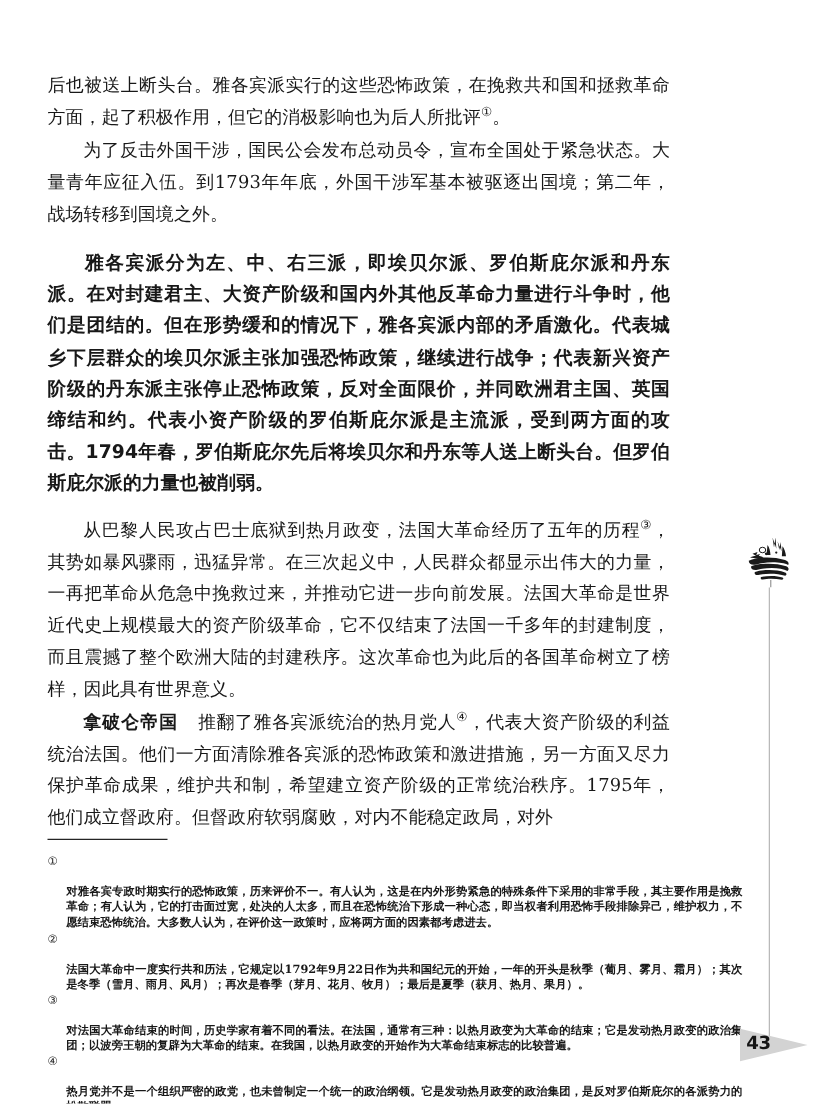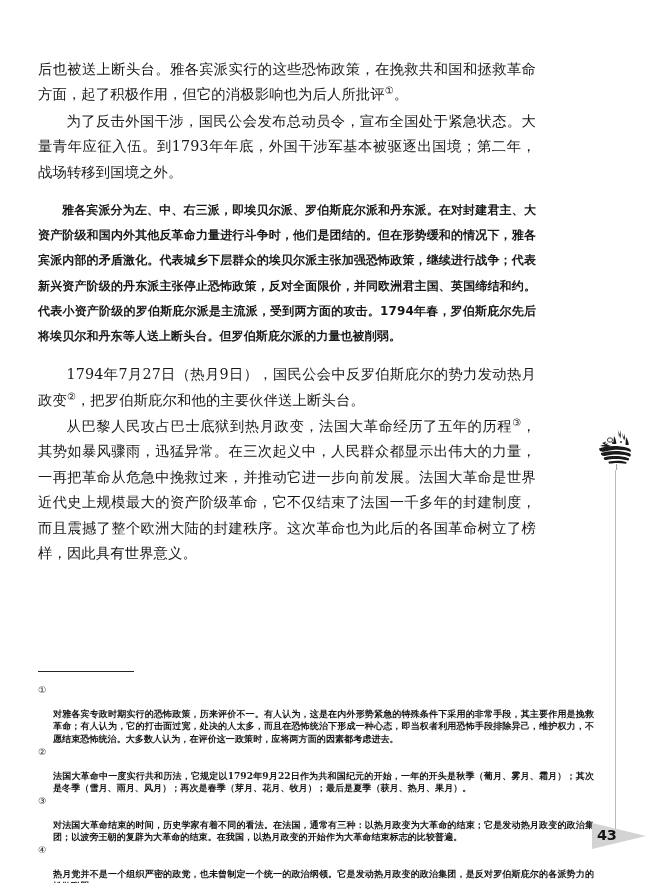--- a/index.html
+++ b/index.html
@@ -39,21 +39,21 @@
     text-indent: 2em;
   }
 
   
   p.para.cont { text-indent: 0; }
 
   
   p.para.kai {
     font-family: "DejaVu Sans", "Liberation Sans", sans-serif;
     font-weight: bold;
-    font-size: 12px;
+    font-size: 15px;
     line-height: 25.2px;
     letter-spacing: 0.1px;
   }
 
   
   p.gap-before { margin-top: 13px; }
   p.gap-after  { margin-bottom: 13px; }
 
   .lead {
     font-weight: bold;
@@ -166,24 +166,24 @@
 
   <div id="body-column">
 
     <p class="para cont"><span>后也被送上断头台。雅各宾派实行的这些恐怖政策，在挽救共和国和拯救革命方面，起了积极作用，但它的消极影响也为后人所批评</span><sup class="fn">①</sup><span>。</span></p>
 
     <p class="para"><span>为了反击外国干涉，国民公会发布总动员令，宣布全国处于紧急状态。大量青年应征入伍。到1793年年底，外国干涉军基本被驱逐出国境；第二年，战场转移到国境之外。</span></p>
 
 
     <p class="para kai gap-before gap-after"><span>雅各宾派分为左、中、右三派，即埃贝尔派、罗伯斯庇尔派和丹东派。在对封建君主、大资产阶级和国内外其他反革命力量进行斗争时，他们是团结的。但在形势缓和的情况下，雅各宾派内部的矛盾激化。代表城乡下层群众的埃贝尔派主张加强恐怖政策，继续进行战争；代表新兴资产阶级的丹东派主张停止恐怖政策，反对全面限价，并同欧洲君主国、英国缔结和约。代表小资产阶级的罗伯斯庇尔派是主流派，受到两方面的攻击。1794年春，罗伯斯庇尔先后将埃贝尔和丹东等人送上断头台。但罗伯斯庇尔派的力量也被削弱。</span></p>
 
-    <p class="para"><span>1794年7月27日（热月9日），国民公会中反罗伯斯庇尔的势力发动热月政变</span><sup class="fn">②</sup><span>，把罗伯斯庇尔和他的主要伙伴送上断头台。</span></p>
 
     <p class="para"><span>从巴黎人民攻占巴士底狱到热月政变，法国大革命经历了五年的历程</span><sup class="fn">③</sup><span>，其势如暴风骤雨，迅猛异常。在三次起义中，人民群众都显示出伟大的力量，一再把革命从危急中挽救过来，并推动它进一步向前发展。法国大革命是世界近代史上规模最大的资产阶级革命，它不仅结束了法国一千多年的封建制度，而且震撼了整个欧洲大陆的封建秩序。这次革命也为此后的各国革命树立了榜样，因此具有世界意义。</span></p>
 
+    <p class="para"><span class="lead">拿破仑帝国</span><span class="lead-gap"></span><span>推翻了雅各宾派统治的热月党人</span><sup class="fn">④</sup><span>，代表大资产阶级的利益统治法国。他们一方面清除雅各宾派的恐怖政策和激进措施，另一方面又尽力保护革命成果，维护共和制，希望建立资产阶级的正常统治秩序。1795年，他们成立督政府。但督政府软弱腐败，对内不能稳定政局，对外</span></p>
 
   </div>
 
   <div id="footnote-rule"></div>
 
   <div id="footnotes">
 
     <div class="fn-item">
       <span class="fn-marker">①</span>
       <span class="fn-text">对雅各宾专政时期实行的恐怖政策，历来评价不一。有人认为，这是在内外形势紧急的特殊条件下采用的非常手段，其主要作用是挽救革命；有人认为，它的打击面过宽，处决的人太多，而且在恐怖统治下形成一种心态，即当权者利用恐怖手段排除异己，维护权力，不愿结束恐怖统治。大多数人认为，在评价这一政策时，应将两方面的因素都考虑进去。</span>

